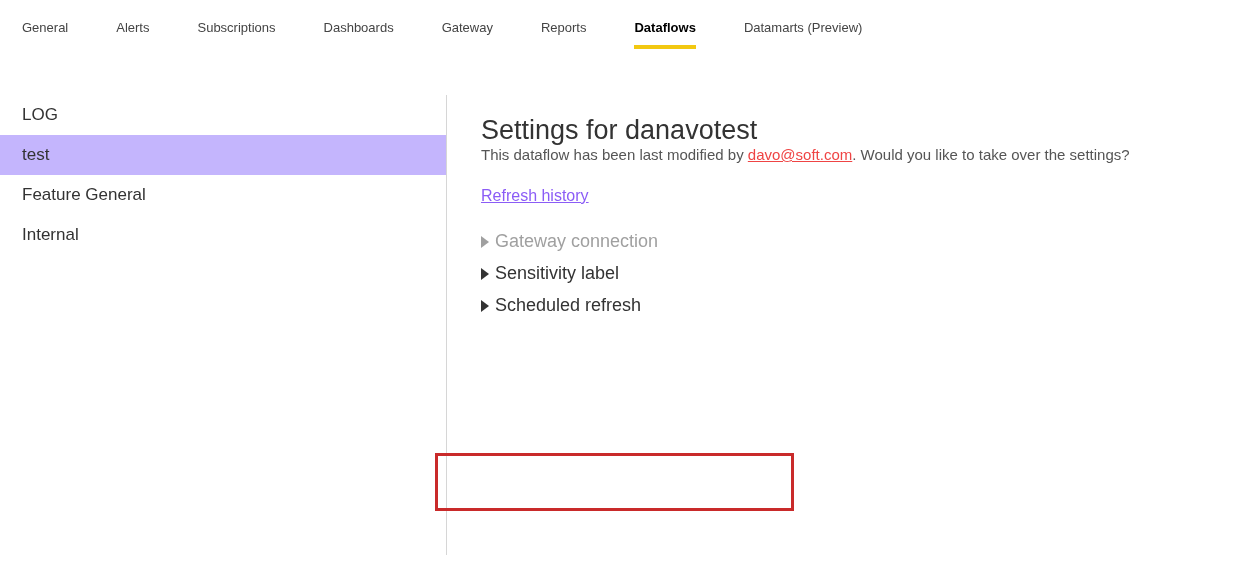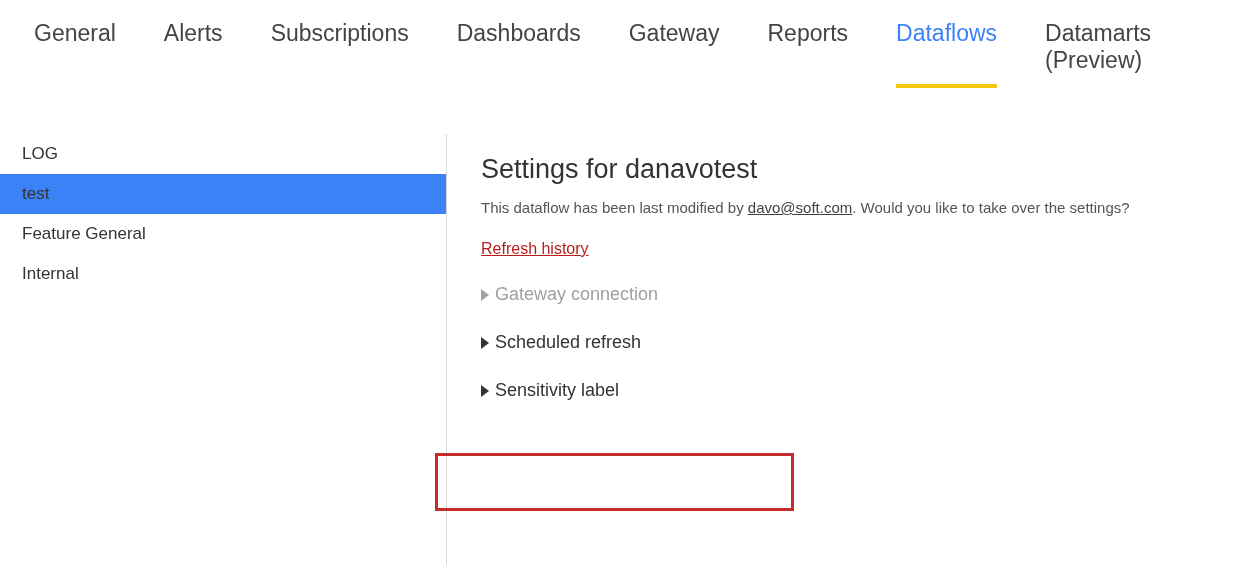--- a/index.html
+++ b/index.html
@@ -7,34 +7,34 @@
       font-family: "Segoe UI", -apple-system, BlinkMacSystemFont, sans-serif;
       background: #fff;
       color: #323130;
       width: 1252px;
       height: 565px;
       overflow: hidden;
     }
     .topnav {
       display: flex;
       gap: 48px;
-      padding: 20px 34px 0 34px;
-      font-size: 23px;
+      padding: 20px 34px 0 22px;
+      font-size: 13px;
       color: #444;
     }
     .topnav-item {
       cursor: pointer;
       padding-bottom: 14px;
       position: relative;
       color: #444;
       font-weight: 400;
     }
     .topnav-item.active {
-      color: #3b82f6;
-      font-weight: 400;
+      color: #000000;
+      font-weight: 700;
     }
     .topnav-item.active::after {
       content: "";
       position: absolute;
       left: 0; right: 0; bottom: 0;
       height: 4px;
       background: #F2C811;
     }
     .body-wrap {
       display: flex;
@@ -46,48 +46,47 @@
       padding-right: 0;
       min-height: 460px;
     }
     .sidebar-item {
       padding: 10px 0 10px 22px;
       font-size: 17px;
       color: #333;
       cursor: pointer;
     }
     .sidebar-item.selected {
-      background: #3b82f6;
+      background: #c4b5fd;
     }
     .main {
       flex: 1;
       padding: 20px 0 0 34px;
       position: relative;
     }
     .page-title {
       font-size: 27px;
       font-weight: 300;
       color: #333;
-      margin-bottom: 14px;
     }
     .subtext {
       font-size: 15px;
       color: #555;
       margin-bottom: 24px;
     }
     .subtext a {
-      color: #404040;
+      color: #ef4444;
     }
     .link-block a {
-      color: #b91c1c;
+      color: #8b5cf6;
       text-decoration: underline;
       font-size: 16px;
     }
     .link-block { margin-bottom: 26px; }
-    .sections { display: flex; flex-direction: column; gap: 27px; }
+    .sections { display: flex; flex-direction: column; gap: 11px; }
     .section-row {
       display: flex;
       align-items: center;
       font-size: 18px;
       color: #333;
       cursor: pointer;
       position: relative;
     }
     .section-row.disabled { color: #a0a0a0; }
     .section-row .caret {
@@ -140,23 +139,23 @@
       <a href="#">Refresh history</a>
     </div>
 
     <div class="sections">
       <div class="section-row disabled">
         <span class="caret"></span>
         <span>Gateway connection</span>
       </div>
       <div class="section-row">
         <span class="caret"></span>
-        <span>Scheduled refresh</span>
+        <span>Sensitivity label</span>
       </div>
       <div class="section-row">
         <span class="caret"></span>
-        <span>Sensitivity label</span>
+        <span>Scheduled refresh</span>
       </div>
     </div>
   </div>
 </div>
 
 <div class="highlight-box"></div>
 
 </body></html>

